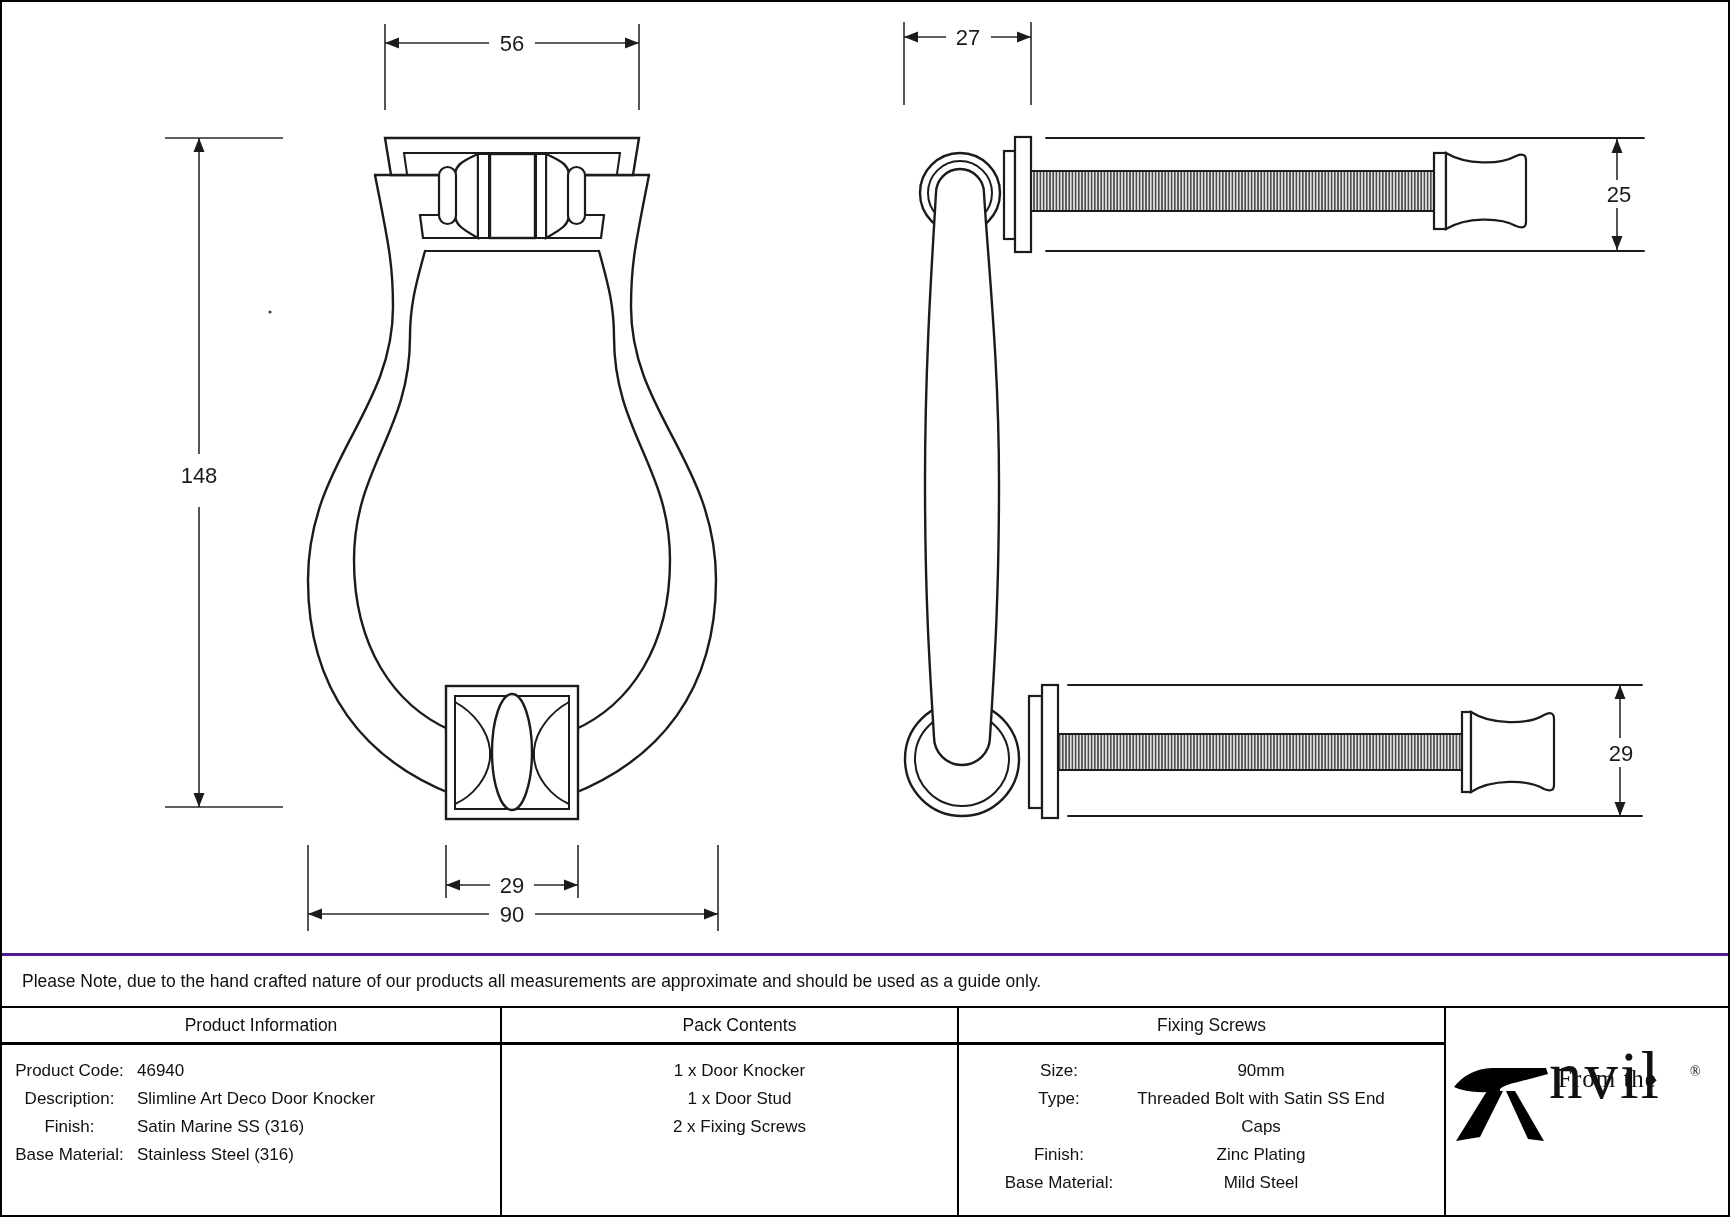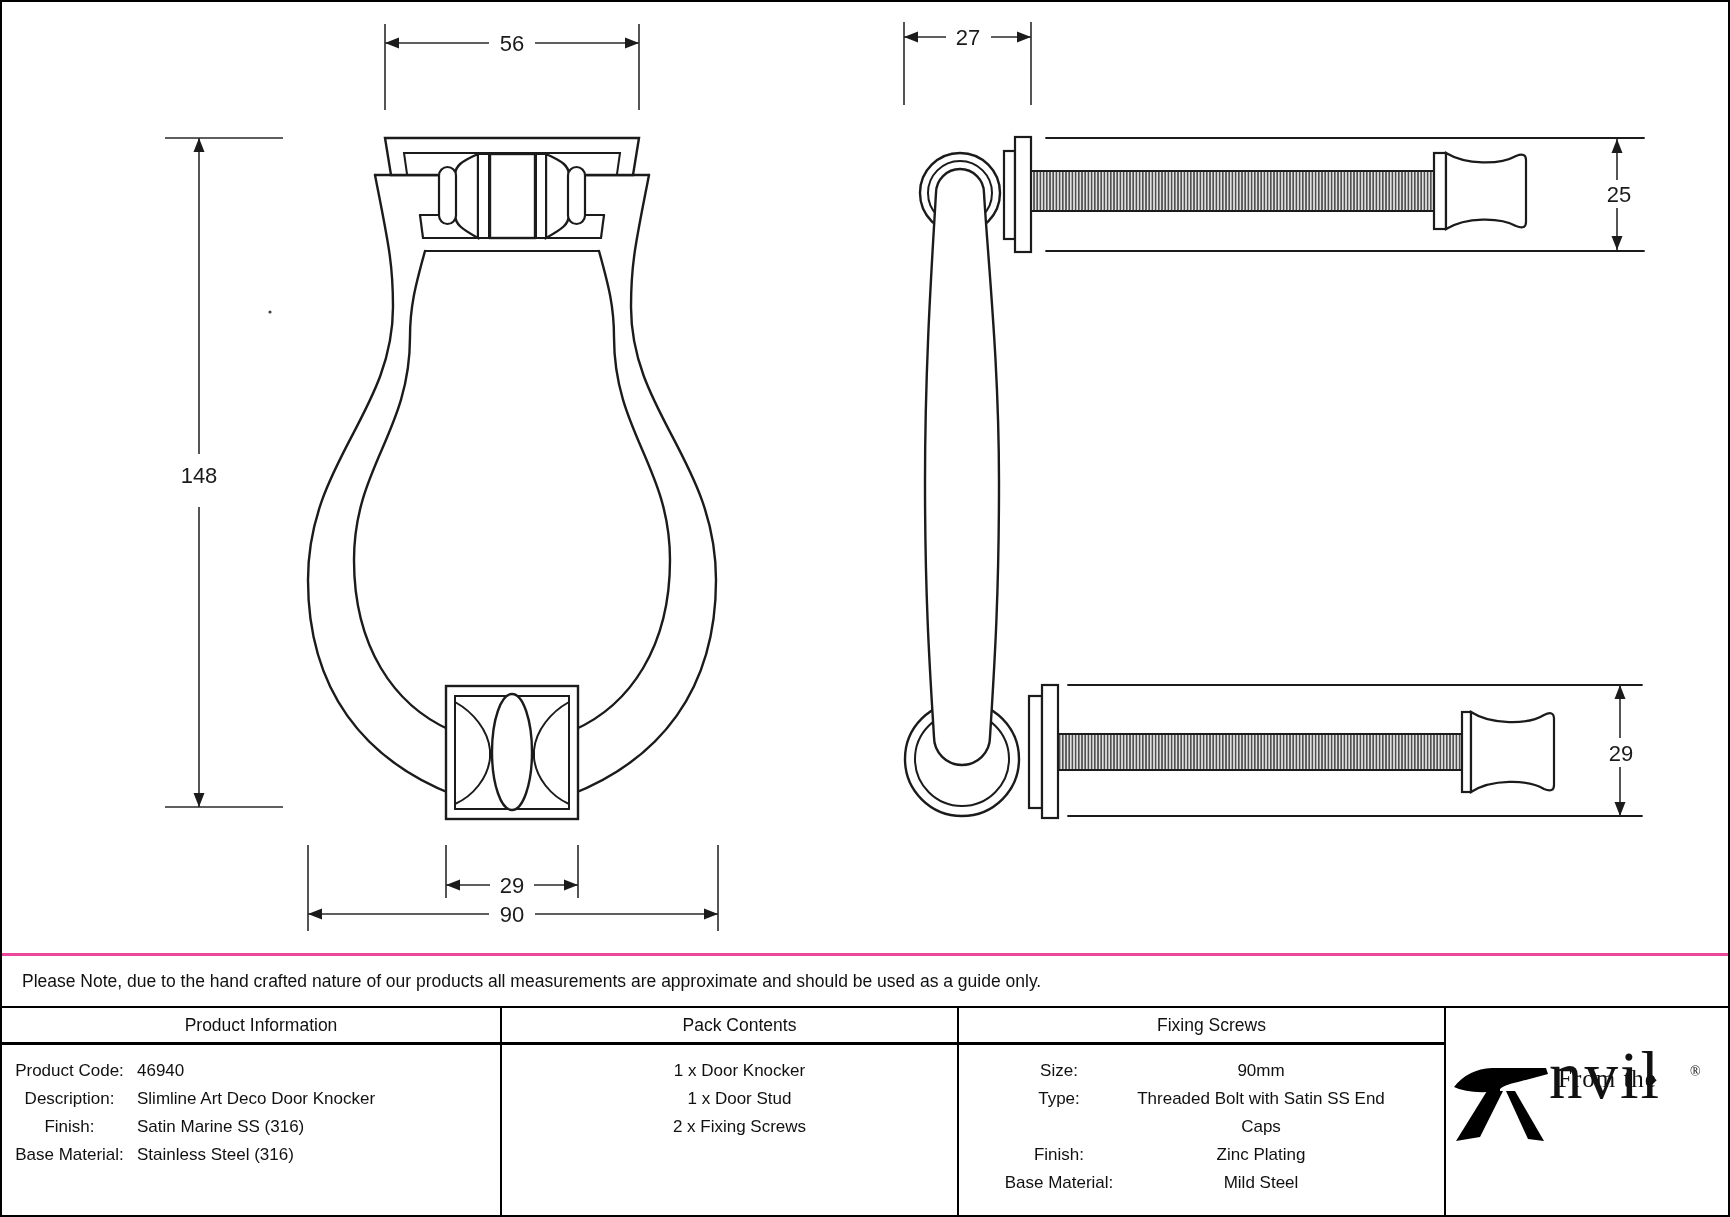--- a/index.html
+++ b/index.html
@@ -2,21 +2,21 @@
 <html><head>
 <meta charset="utf-8">
 <style>
   html,body{margin:0;padding:0;background:#888;}
   .page{position:relative;width:1730px;height:1217px;background:#fff;
         border:2px solid #000;box-sizing:border-box;overflow:hidden;
         font-family:"Liberation Sans",sans-serif;color:#111;}
   .drawing{position:absolute;left:0;top:0;}
   svg text{font-family:"Liberation Sans",sans-serif;fill:#1b1b1b;}
   .note-row{position:absolute;left:0;right:0;top:951px;height:55px;
-        border-top:3px solid #ec4899;border-bottom:2px solid #000;box-sizing:border-box;
+        border-top:3px solid #4c1d95;border-bottom:2px solid #000;box-sizing:border-box;
         display:flex;align-items:center;padding-left:20px;font-size:17.5px;}
   .tablewrap{position:absolute;left:0;right:0;top:1006px;bottom:0;}
   .col{position:absolute;top:0;bottom:0;box-sizing:border-box;text-align:center;}
   .col1{left:0;width:500px;border-right:2px solid #000;}
   .col2{left:500px;width:457px;border-right:2px solid #000;}
   .col3{left:957px;width:487px;border-right:2px solid #000;}
   .col4{left:1444px;right:0;padding-left:36px;}
   .col-header{height:34px;line-height:34px;border-bottom:3px solid #000;
         padding-left:20px;font-size:17.5px;}
   .col-body{padding-top:12px;font-size:17px;line-height:28px;}

